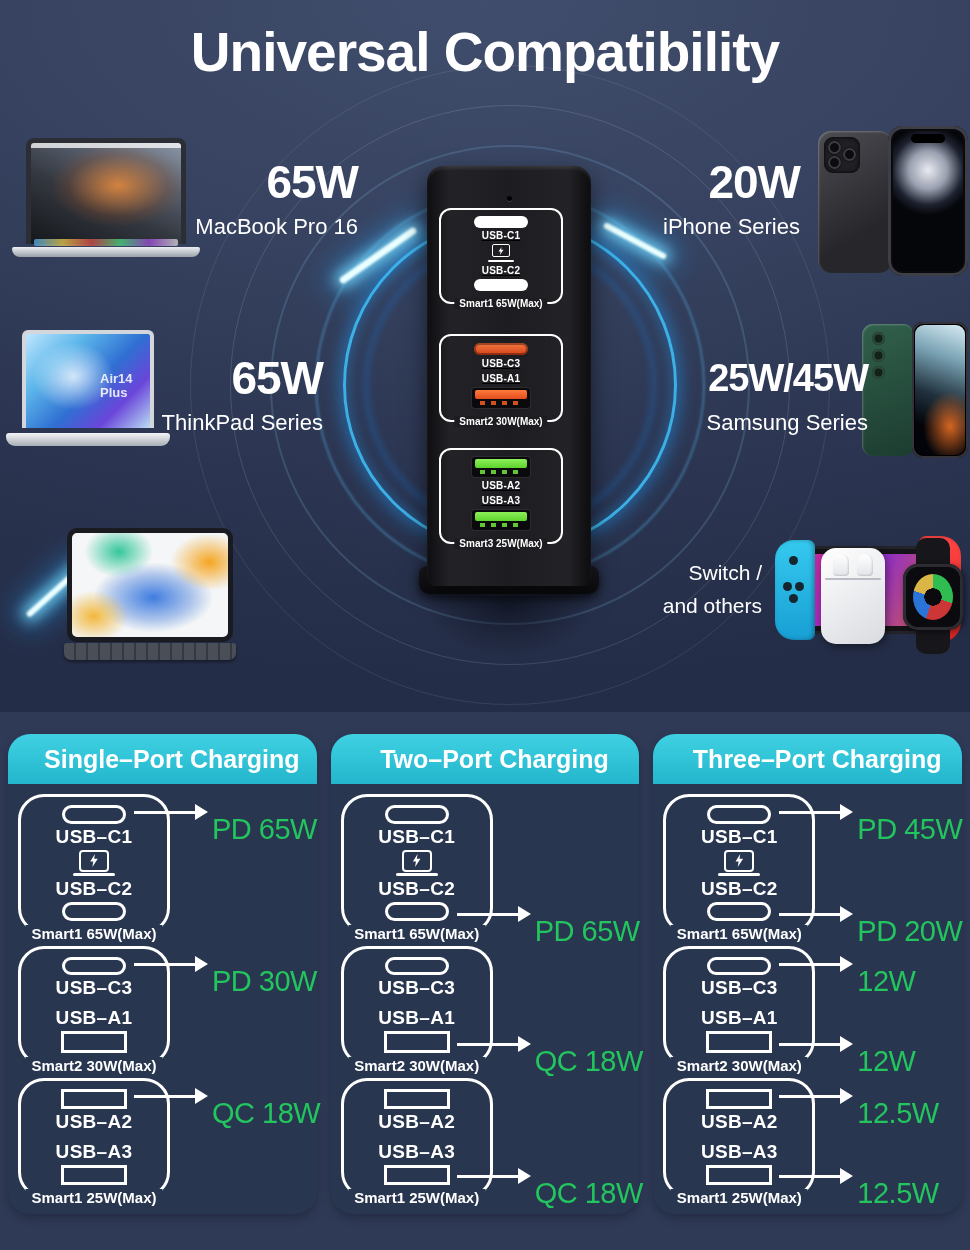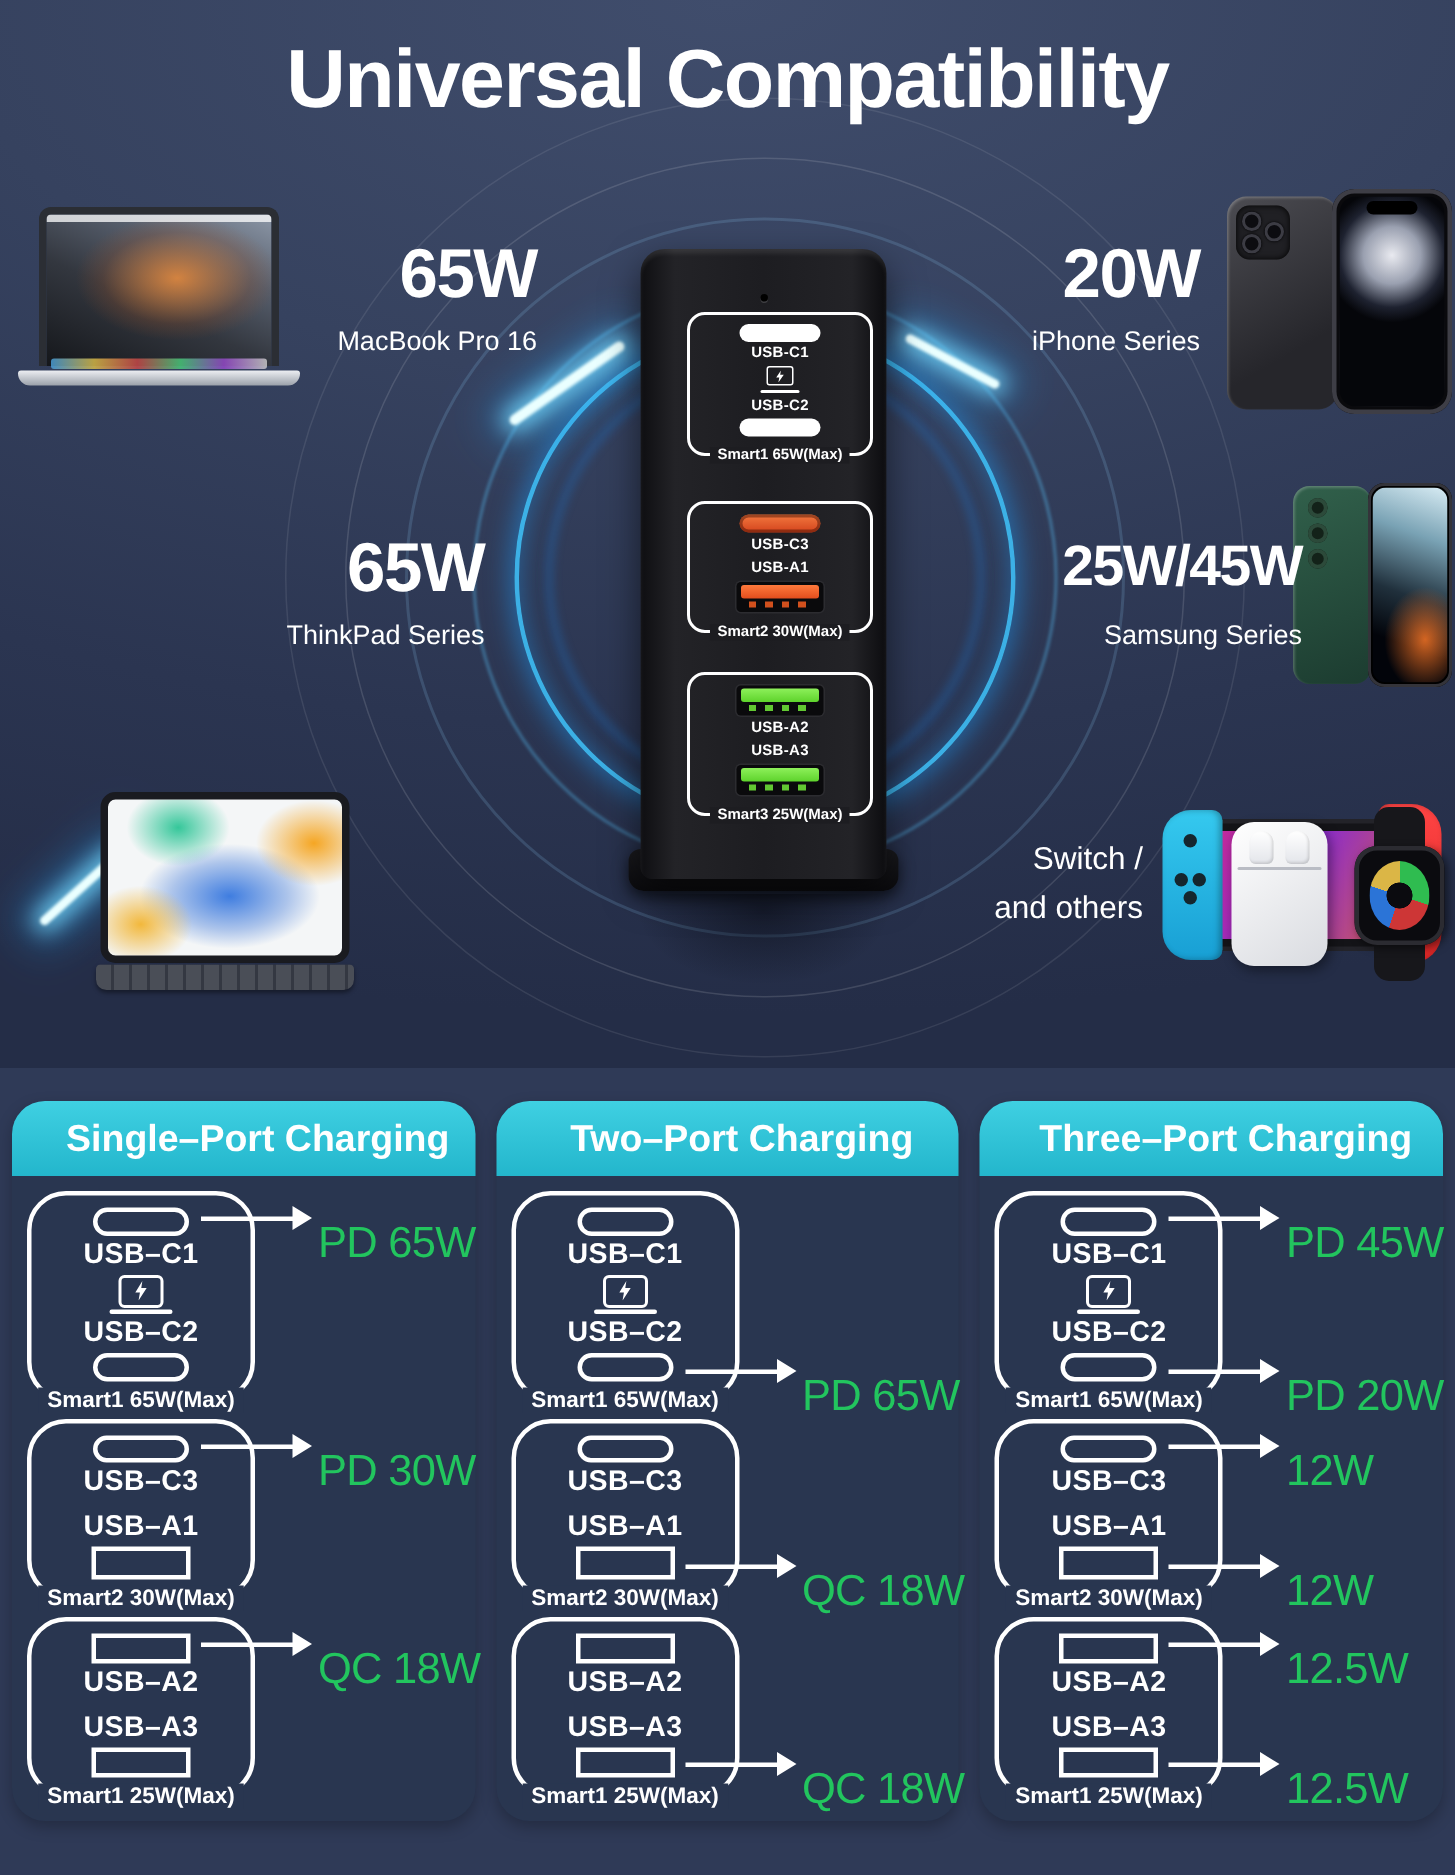--- a/index.html
+++ b/index.html
@@ -33,23 +33,23 @@
   .ch-body { position:absolute; inset:0; background:linear-gradient(90deg,#0e0e11 0%, #232327 14%, #1d1d21 50%, #232327 86%, #0c0c0f 100%);
     border-radius:16px 16px 8px 8px;
     box-shadow:inset 0 3px 3px rgba(255,255,255,.09), 0 10px 24px rgba(0,0,0,.55); }
   .ch-base { position:absolute; left:-8px; right:-8px; bottom:-8px; height:28px;
     background:linear-gradient(#1a1a1e,#0b0b0e); border-radius:8px 8px 10px 10px;
     box-shadow:0 4px 10px rgba(0,0,0,.6); }
   .ch-reflection { position:absolute; left:-30px; right:-30px; bottom:-120px; height:110px;
     background:radial-gradient(50% 60% at 50% 10%, rgba(8,10,18,.55), rgba(8,10,18,0) 75%); }
   .ch-hole { position:absolute; left:50%; top:30px; width:5px; height:5px; margin-left:-2px;
     border-radius:50%; background:#000; box-shadow:0 1px 0 rgba(255,255,255,.15); }
-  .ch-sec { position:absolute; left:31px; width:124px; border:2px solid #fff; border-radius:12px;
+  .ch-sec { position:absolute; left:12px; width:124px; border:2px solid #fff; border-radius:12px;
     display:flex; flex-direction:column; align-items:center; justify-content:space-evenly;
-    padding:4px 0 9px; }
+    padding:4px 0 9px;text-decoration:underline; }
   .sec1 { top:42px;  height:96px; }
   .sec2 { top:168px; height:88px; }
   .sec3 { top:282px; height:96px; }
   .ch-label { color:#fff; font-size:10px; font-weight:bold; line-height:12px; letter-spacing:.2px; }
   .ch-smart { position:absolute; bottom:-7px; left:50%; transform:translateX(-50%);
     background:#1d1d21; padding:0 5px; color:#fff; font-size:10px; font-weight:bold; white-space:nowrap; }
   .cpill { width:54px; height:12px; border-radius:7px; background:#fff; }
   .cpill.orange { background:linear-gradient(#f3793f,#d3431c); box-shadow:inset 0 0 0 2px rgba(60,10,0,.45); }
   .crect { position:relative; width:58px; height:20px; border-radius:3px; background:#0a0a0c;
     box-shadow:0 0 0 1px #2c2c30; }
@@ -65,21 +65,21 @@
   .lap-s .scr { width:18px; height:13px; margin:0 auto; border:1.5px solid #fff; border-radius:2px;
     display:flex; align-items:center; justify-content:center; }
   .lap-s .base { position:absolute; left:0; right:0; bottom:0; height:2.5px; background:#fff; border-radius:2px; }
   .bolt { display:block; width:6px; height:8px; background:#fff;
     clip-path:polygon(60% 0, 8% 58%, 42% 58%, 32% 100%, 92% 36%, 52% 36%); }
 
   
   .dev-text { position:absolute; text-align:right; color:#fff; }
   .watt { font-size:46px; font-weight:bold; letter-spacing:-1px; line-height:52px; }
   .watt.small { font-size:38px; }
-  .dev-name { font-size:18px; line-height:30px; margin-top:4px; }
+  .dev-name { font-size:22px; line-height:30px; margin-top:4px; }
   .others-line { font-size:21px; line-height:33px; }
 
   
   .dev { position:absolute; }
   
   .mac { left:12px; top:138px; width:188px; height:122px; }
   .mac-scr { margin:0 14px; height:106px; border:5px solid #2b2e34; border-bottom:none; border-radius:8px 8px 0 0;
     background:linear-gradient(180deg, rgba(255,255,255,.75) 0 5px, transparent 5px),
       radial-gradient(60% 55% at 58% 42%, rgba(235,140,60,.85), rgba(150,80,40,.25) 55%, transparent 75%),
       linear-gradient(205deg,#8d98a8 0%, #565e6c 30%, #33373f 58%, #15171b 100%); }
@@ -236,20 +236,26 @@
       <div class="iph-front">
         <div class="iph-scrn"></div>
         <div class="iph-notch"></div>
       </div>
     </div>
     <div class="dev-text" style="left:650px; top:156px; width:150px;">
       <div class="watt">20W</div>
       <div class="dev-name">iPhone Series</div>
     </div>
 
+    <div class="dev tp">
+      <div class="tp-scr">
+        <span class="tp-text">Air14 Plus</span>
+      </div>
+      <div class="tp-base"></div>
+    </div>
     <div class="dev-text" style="left:158px; top:352px; width:165px;">
       <div class="watt">65W</div>
       <div class="dev-name">ThinkPad Series</div>
     </div>
 
     <div class="dev sam">
       <div class="sam-back">
         <span class="scam c1"></span>
         <span class="scam c2"></span>
         <span class="scam c3"></span>

